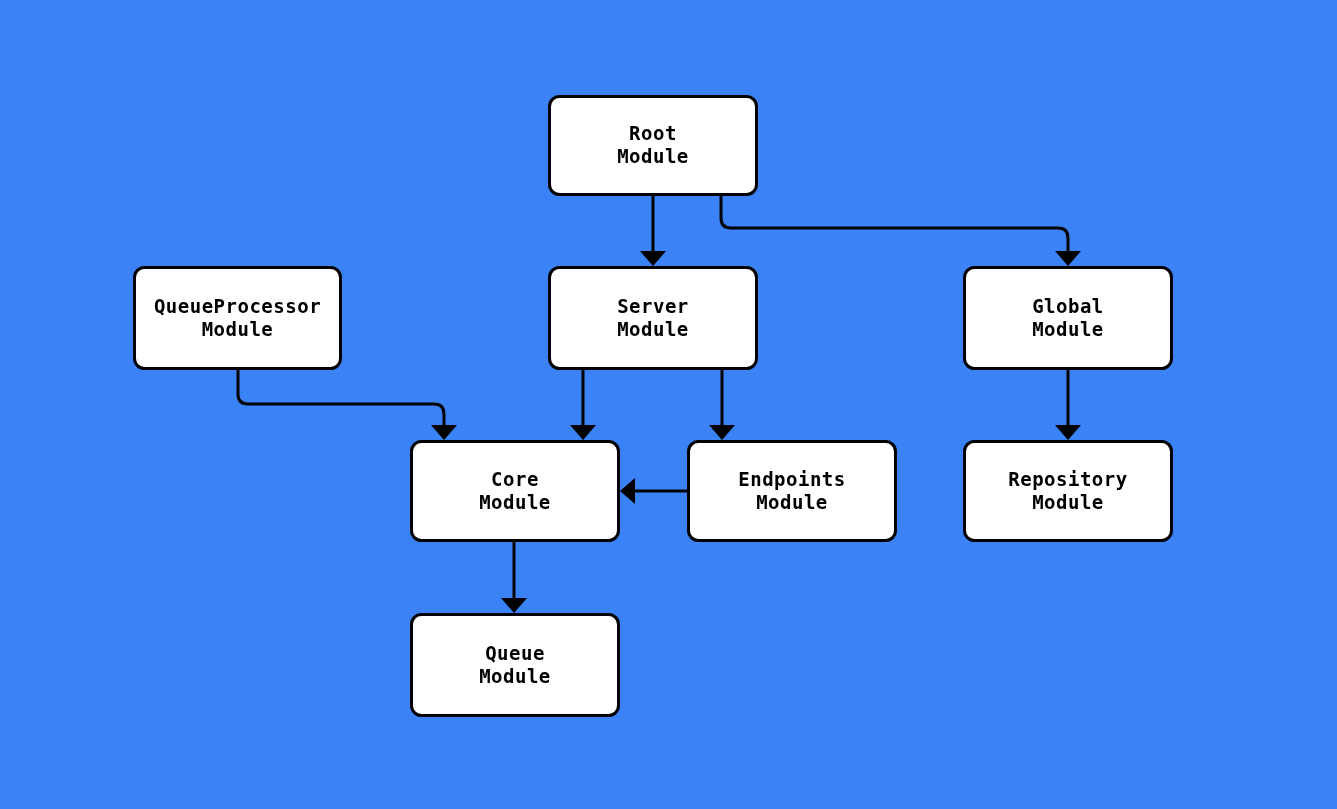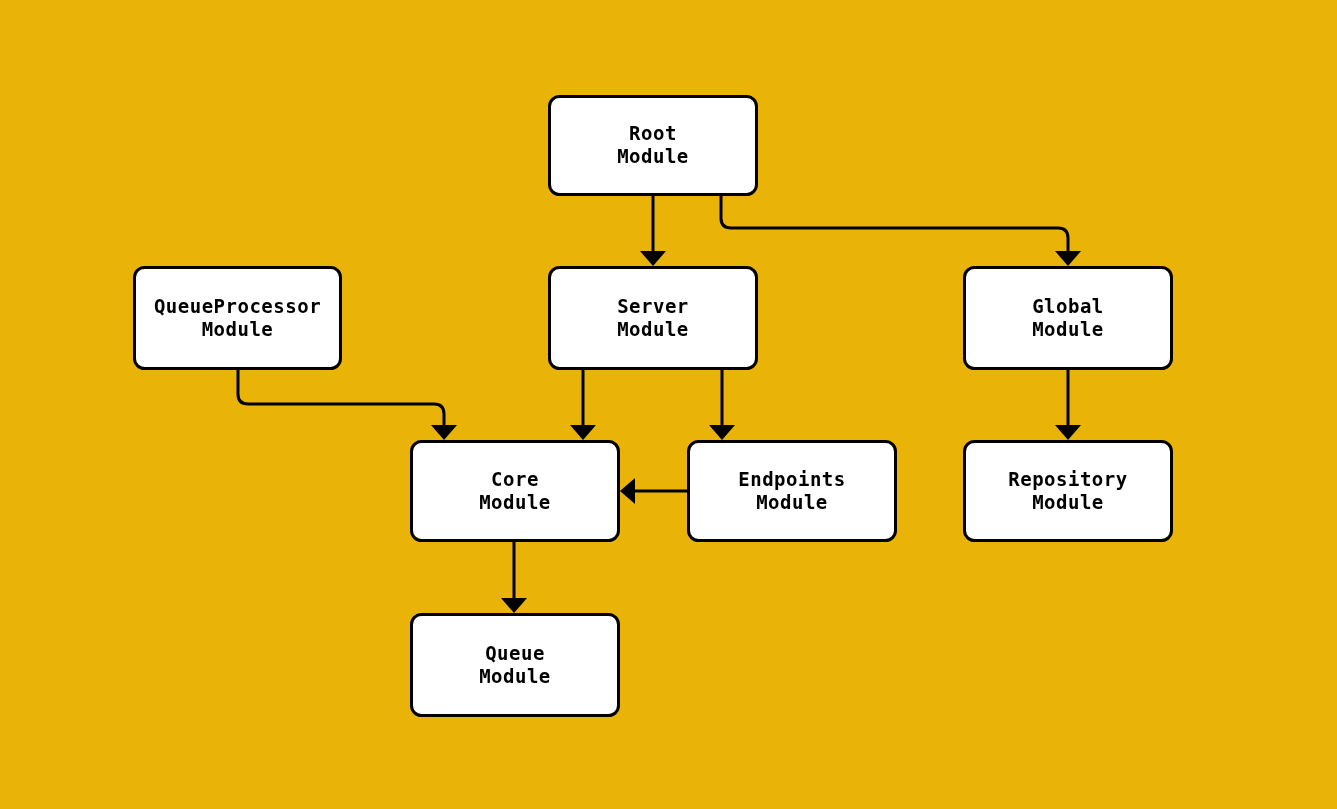--- a/index.html
+++ b/index.html
@@ -11,21 +11,21 @@
   body {
     width: 1337px;
     height: 809px;
     overflow: hidden;
     font-family: "DejaVu Sans Mono", "Liberation Mono", monospace;
   }
   #diagram-root {
     position: relative;
     width: 1337px;
     height: 809px;
-    background: #eab308;
+    background: #3b82f6;
   }
   #diagram-svg {
     position: absolute;
     top: 0;
     left: 0;
     width: 1337px;
     height: 809px;
     display: block;
   }
   .node-rect {

